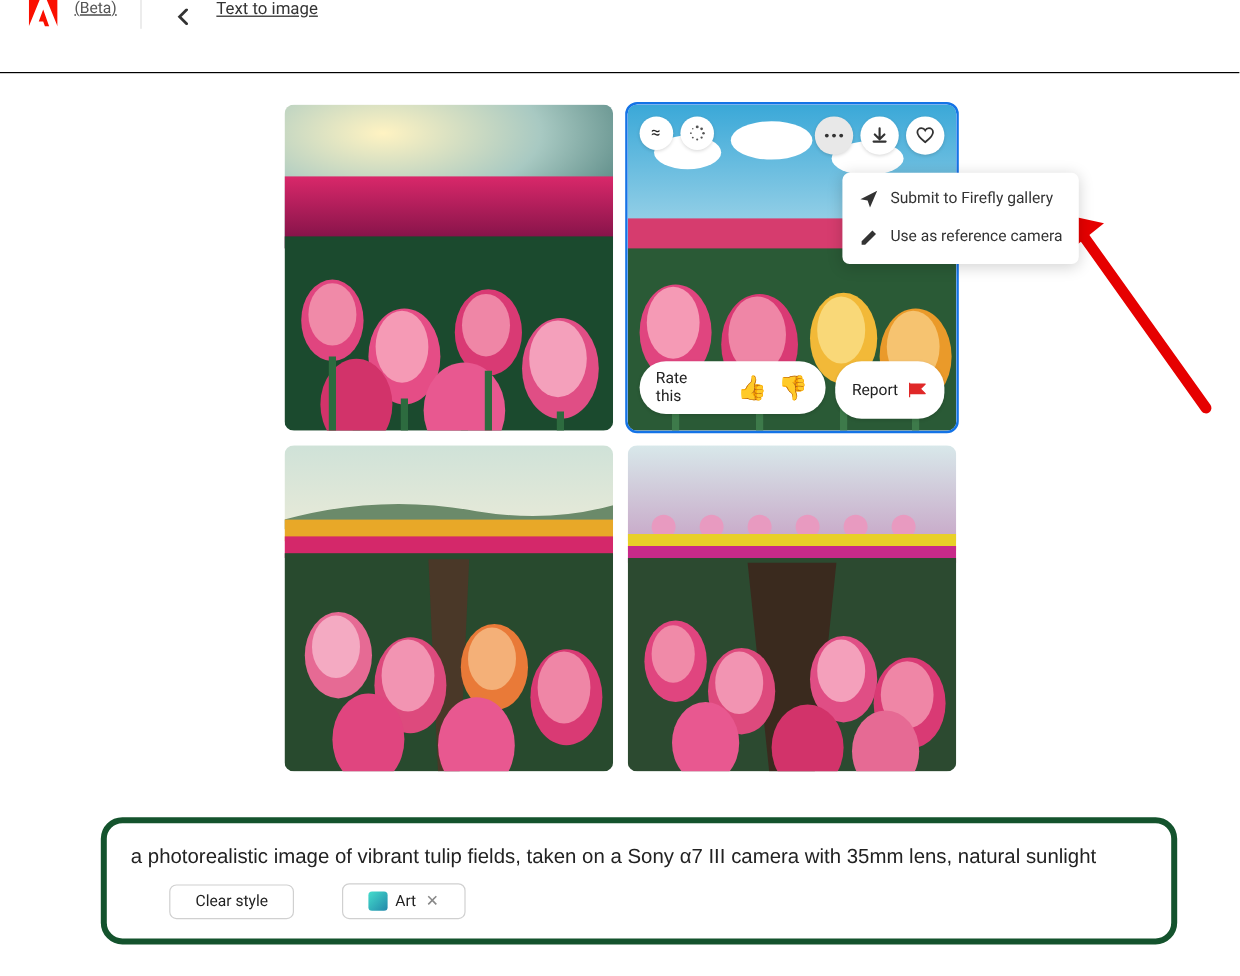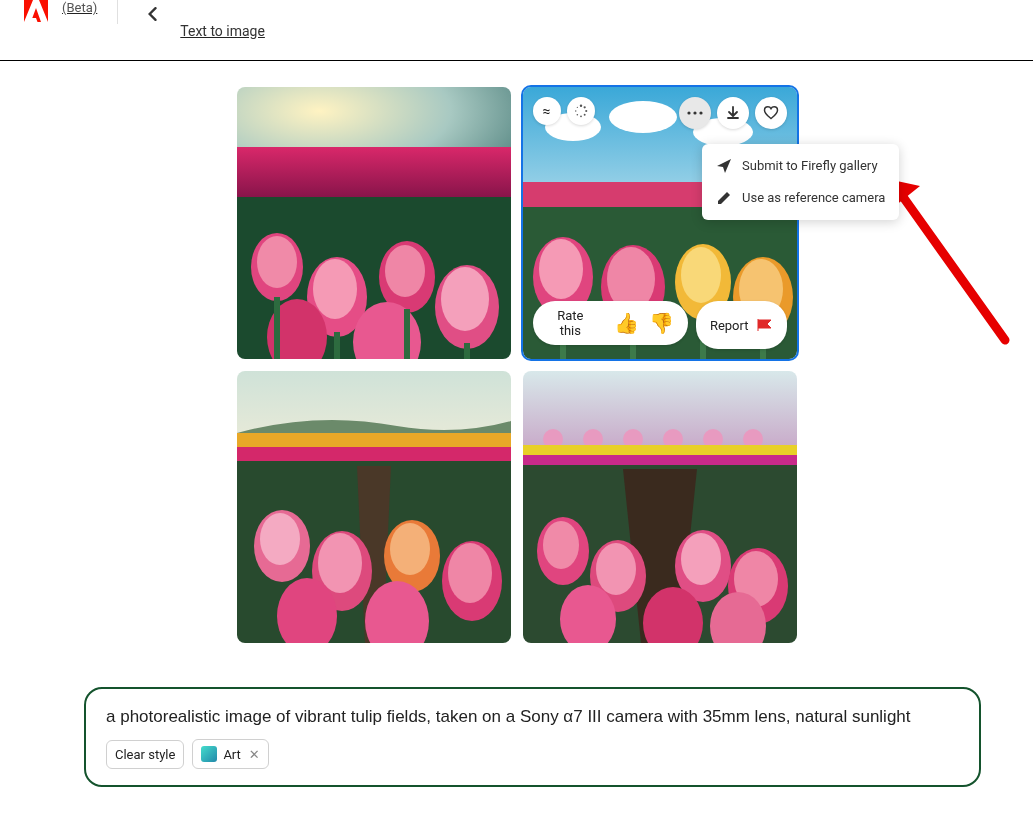--- a/index.html
+++ b/index.html
@@ -4,57 +4,57 @@
 <style>
 * { box-sizing: border-box; margin: 0; padding: 0; }
 body { font-family: -apple-system, BlinkMacSystemFont, "Segoe UI", Roboto, sans-serif; background: #fff; color: #222; width: 1033px; height: 813px; overflow: hidden; position: relative; }
 
 
 .header { height: 61px; border-bottom: 1px solid #000000; display: flex; align-items: flex-start; padding: 0 24px; gap: 14px; text-decoration: underline; }
 .logo { width: 24px; height: 22px; display: flex; align-items: center; }
 .beta { font-size: 13px; color: #555; }
 .header-sep { width: 1px; height: 24px; background: #e0e0e0; margin: 0 6px; }
 .back-btn { width: 28px; height: 28px; display: flex; align-items: center; justify-content: center; cursor: pointer; font-size: 16px; color: #333; }
-.page-title { font-size: 14px; color: #333; font-weight: 400; margin-top: 23px; }
+.page-title { font-size: 14px; color: #333; font-weight: 400; }
 
 
 .grid { width: 560px; margin: 26px auto 0; display: grid; grid-template-columns: 1fr 1fr; gap: 12px; }
 .tile { position: relative; width: 274px; height: 272px; border-radius: 8px; overflow: hidden; }
 .tile.active { outline: 2px solid #1473e6; outline-offset: 0; }
 .tile svg.bg { width: 100%; height: 100%; display: block; }
 
 
 .tl-pills { position: absolute; top: 10px; left: 10px; display: flex; gap: 6px; }
 .pill-icon { width: 28px; height: 28px; border-radius: 50%; background: #fff; display: flex; align-items: center; justify-content: center; box-shadow: 0 1px 3px rgba(0,0,0,.15); font-size:14px;}
 
 
 .tr-btns { position: absolute; top: 10px; right: 10px; display: flex; gap: 6px; }
 .circle-btn { width: 32px; height: 32px; border-radius: 50%; background: #fff; display: flex; align-items: center; justify-content: center; box-shadow: 0 1px 3px rgba(0,0,0,.15); cursor: pointer; color:#333; }
 .circle-btn.more { background: #e8e8e8; }
 
 
-.bottom-row { position: absolute; left: 10px; right: 10px; bottom: 10px; display: flex; gap: 8px; text-align: center; }
+.bottom-row { position: absolute; left: 10px; right: 10px; bottom: 10px; display: flex; gap: 8px; }
 .rate-pill { flex: 1; background: #fff; border-radius: 22px; height: 44px; display: flex; align-items: center; padding: 0 14px; gap: 10px; box-shadow: 0 1px 3px rgba(0,0,0,.15); font-size: 13px; }
 .rate-pill .spacer { flex: 1; }
 .report-pill { background: #fff; border-radius: 22px; height: 48px; display: flex; align-items: center; padding: 0 14px; gap: 8px; box-shadow: 0 1px 3px rgba(0,0,0,.15); font-size: 13px; cursor:pointer; }
 .thumb { font-size: 20px; cursor: pointer; }
 
 
 .menu { position: absolute; top: 144px; left: 702px; background: #fff; border-radius: 6px; box-shadow: 0 2px 12px rgba(0,0,0,.18); padding: 6px 0; min-width: 178px; z-index: 20; }
 .menu-item { display: flex; align-items: flex-start; gap: 10px; padding: 8px 14px; font-size: 13px; cursor: pointer; color:#333; }
 .menu-item svg { width: 16px; height: 16px; flex-shrink:0; }
 
 
 .anno-arrow { position: absolute; top: 160px; left: 865px; z-index: 19; pointer-events:none; }
 
 
-.prompt-bar { position: absolute; left: 84px; right: 52px; bottom: 26px; border: 2px solid #14532d; border-radius: 18px; padding: 18px 20px 16px; background: #fff; }
+.prompt-bar { position: absolute; left: 84px; right: 52px; bottom: 26px; border: 5px solid #14532d; border-radius: 18px; padding: 18px 20px 16px; background: #fff; }
 .prompt-input { width: 100%; border: none; outline: none; font-size: 17px; color: #222; background: transparent; padding: 0 0 12px 0; }
 .chip-row { display: flex; align-items: center; gap: 8px; }
-.chip { border: 1px solid #d0d0d0; border-radius: 6px; padding: 6px 8px; font-size: 13px; display: flex; align-items: center; gap: 6px; cursor:pointer; }
+.chip { border: 1px solid #d0d0d0; border-radius: 6px; padding: 6px 21px; font-size: 13px; display: flex; align-items: center; gap: 6px; cursor:pointer;margin-left:32px; }
 .chip .tag-ico { width:16px; height:16px; border-radius:3px; background:linear-gradient(135deg,#4dc,#28a); display:inline-block;}
 .chip .x { color:#888; margin-left:2px; cursor:pointer; }
 .refresh-btn { margin-left: auto; background: #000; color: #fff; border-radius: 24px; padding: 10px 22px; font-size: 14px; font-weight: 600; cursor: pointer; border:none; }
 </style>
 </head>
 <body>
 
 <div class="header">
   <div class="logo">
     <svg viewBox="0 0 24 22">

